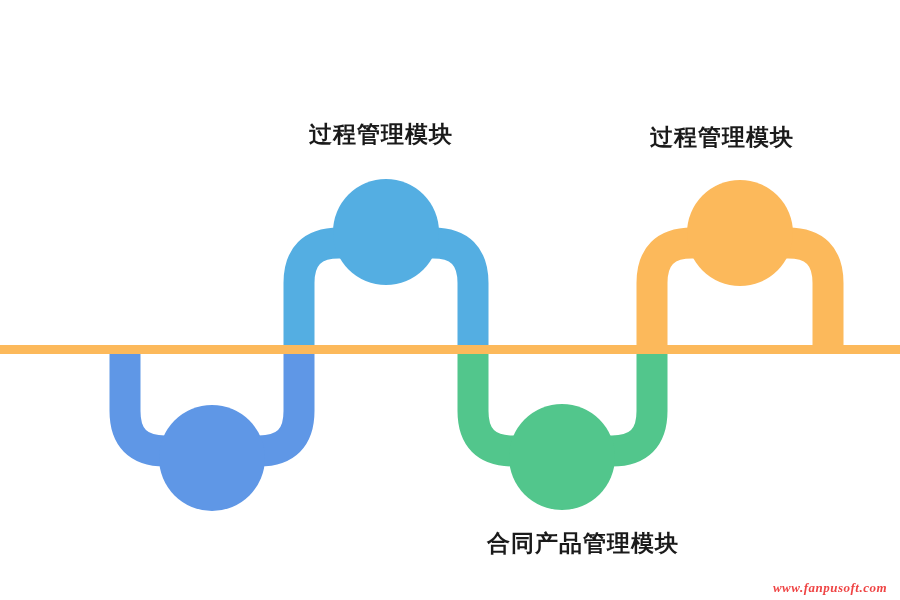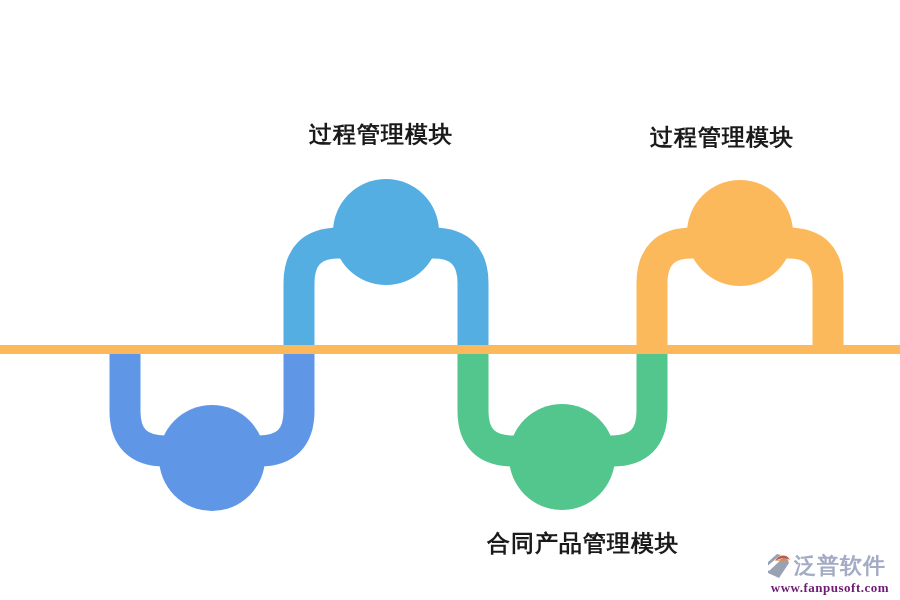--- a/index.html
+++ b/index.html
@@ -54,26 +54,27 @@
     font-weight: bold;
     color: #a4abc4;
     white-space: nowrap;
     line-height: 26px;
     margin-left: 2px;
     letter-spacing: 1px;
   }
   .watermark-url {
     font-size: 13px;
     font-weight: bold;
-    color: #701a75;
+    color: #ef4444;
     white-space: nowrap;
     text-align: center;
     letter-spacing: 0.5px;
     line-height: 15px;
     font-family: "Liberation Serif", "DejaVu Serif", serif;
+    font-style: italic;
   }
 </style>
 </head>
 <body>
 
 <div class="stage">
 
   <svg class="diagram" width="900" height="600" viewBox="0 0 900 600">
 
     <path class="wave" d="M 125 348 L 125 411 Q 125 451 165 451 L 259 451 Q 299 451 299 411 L 299 348" stroke="#5F97E6"></path>
@@ -87,25 +88,16 @@
     <circle cx="740" cy="233" r="53" fill="#FCB95B"></circle>
 
     <rect x="0" y="345" width="900" height="9" fill="#FCB95B"></rect>
   </svg>
 
   <div class="node-label" style="left:381px; top:134px;">过程管理模块</div>
   <div class="node-label" style="left:722px; top:137px;">过程管理模块</div>
   <div class="node-label" style="left:583px; top:543px;">合同产品管理模块</div>
 
   <div class="watermark">
-    <div class="watermark-top">
-      <svg class="watermark-icon" viewBox="0 0 28 28">
-        <path d="M4 10 L13 2 L22 4 L25 11 L15 26 L4 21 Z" fill="#99a1b3"></path>
-        <path d="M1 16 L19 1 L22 3 L5 19 Z" fill="#ffffff"></path>
-        <path d="M11 9 C15 2 23 2 26 8 C21 5 16 6 11 9 Z" fill="#c8573b"></path>
-        <path d="M12 9 C17 6 22 6.5 25.5 9 C20 8.2 16 8.5 12 9 Z" fill="#e8893c"></path>
-      </svg>
-      <div class="watermark-brand">泛普软件</div>
-    </div>
     <div class="watermark-url">www.fanpusoft.com</div>
   </div>
 
 </div>
 
 </body></html>

